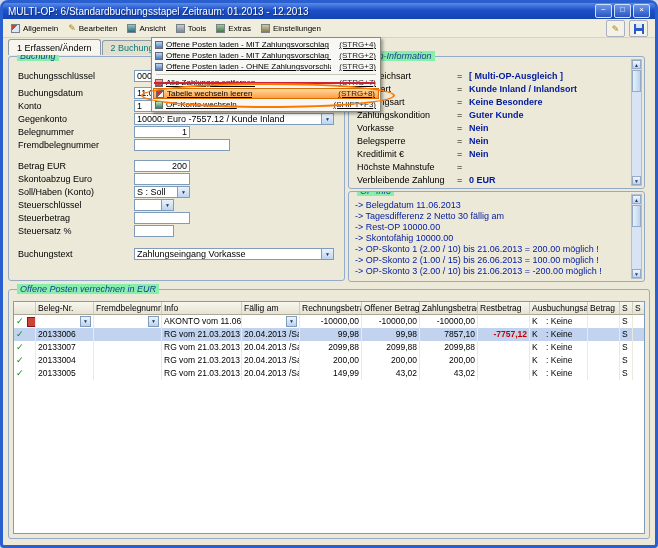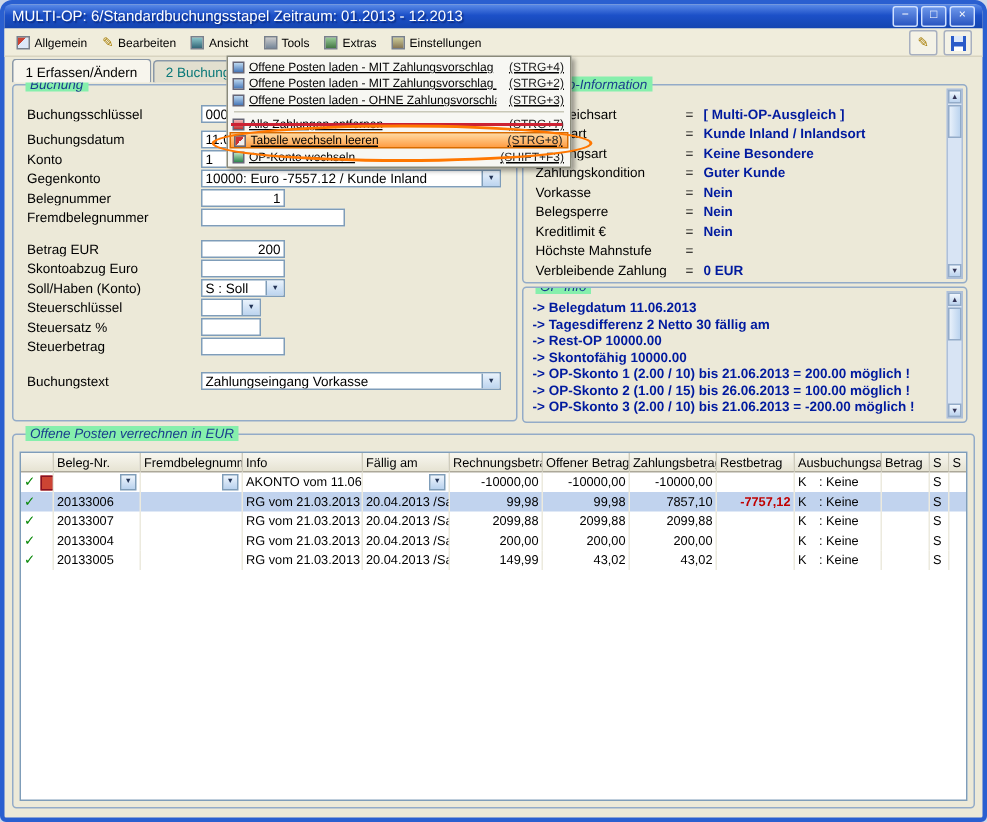--- a/index.html
+++ b/index.html
@@ -59,21 +59,21 @@
   .val{overflow:hidden;white-space:nowrap;}
   .sp4{height:4px;}.sp8{height:8px;}.sp10{height:10px;}
   
   .g-kinfo{top:53px;left:345px;width:297px;height:133px;padding:12px 14px 0 8px;}
   .irow{display:flex;height:13px;align-items:center;}
   .ilbl{width:100px;flex:none;overflow:hidden;white-space:nowrap;}
   .ieq{width:12px;flex:none;}
   .ival{color:#001a9e;font-weight:bold;overflow:hidden;white-space:nowrap;}
   
   .g-opinfo{top:188px;left:345px;width:297px;height:91px;padding:8px 16px 0 6px;overflow:hidden;}
-  .opline{height:11px;line-height:11px;color:#001a9e;font-weight:bold;white-space:nowrap;overflow:hidden;}
+  .opline{height:11px;line-height:11px;color:#001a9e;font-weight:normal;white-space:nowrap;overflow:hidden;}
   
   .vscroll{position:absolute;top:2px;bottom:2px;right:2px;width:11px;background:#d8e4f4;
            border:1px solid #aebfd8;box-sizing:border-box;}
   .sarrow{height:9px;background:linear-gradient(180deg,#f0f6fd,#bdd4ef);border:1px solid #93abc8;
           font-size:5px;color:#335;display:flex;align-items:center;justify-content:center;box-sizing:border-box;}
   .sthumb{height:22px;margin:1px 0;background:linear-gradient(90deg,#e8f1fb,#bcd4ef);border:1px solid #93abc8;box-sizing:border-box;}
   
   .g-table{top:286px;left:5px;width:642px;height:250px;}
   .grid{position:absolute;left:4px;right:4px;top:11px;bottom:4px;background:#fff;
         border:1px solid #7f9db9;overflow:hidden;font-size:8.5px;}
@@ -227,28 +227,28 @@
       </div>
       </div>
     <div class="frow">
         <span class="flbl">Steuerschlüssel</span>
       <div class="inp combo w40">
         <span class="val"></span>
         <span class="dd">▼</span>
       </div>
       </div>
     <div class="frow">
+        <span class="flbl">Steuerbetrag</span>
+      <div class="inp w56">
+        <span class="val"></span>
+        </div>
+      </div>
+    <div class="frow">
         <span class="flbl">Steuersatz %</span>
       <div class="inp w40">
-        <span class="val"></span>
-        </div>
-      </div>
-    <div class="frow">
-        <span class="flbl">Steuerbetrag</span>
-      <div class="inp w56">
         <span class="val"></span>
         </div>
       </div>
     <div class="sp10"></div>
     <div class="frow">
         <span class="flbl">Buchungstext</span>
       <div class="inp combo w200">
         <span class="val">Zahlungseingang Vorkasse</span>
         <span class="dd">▼</span>
       </div>

